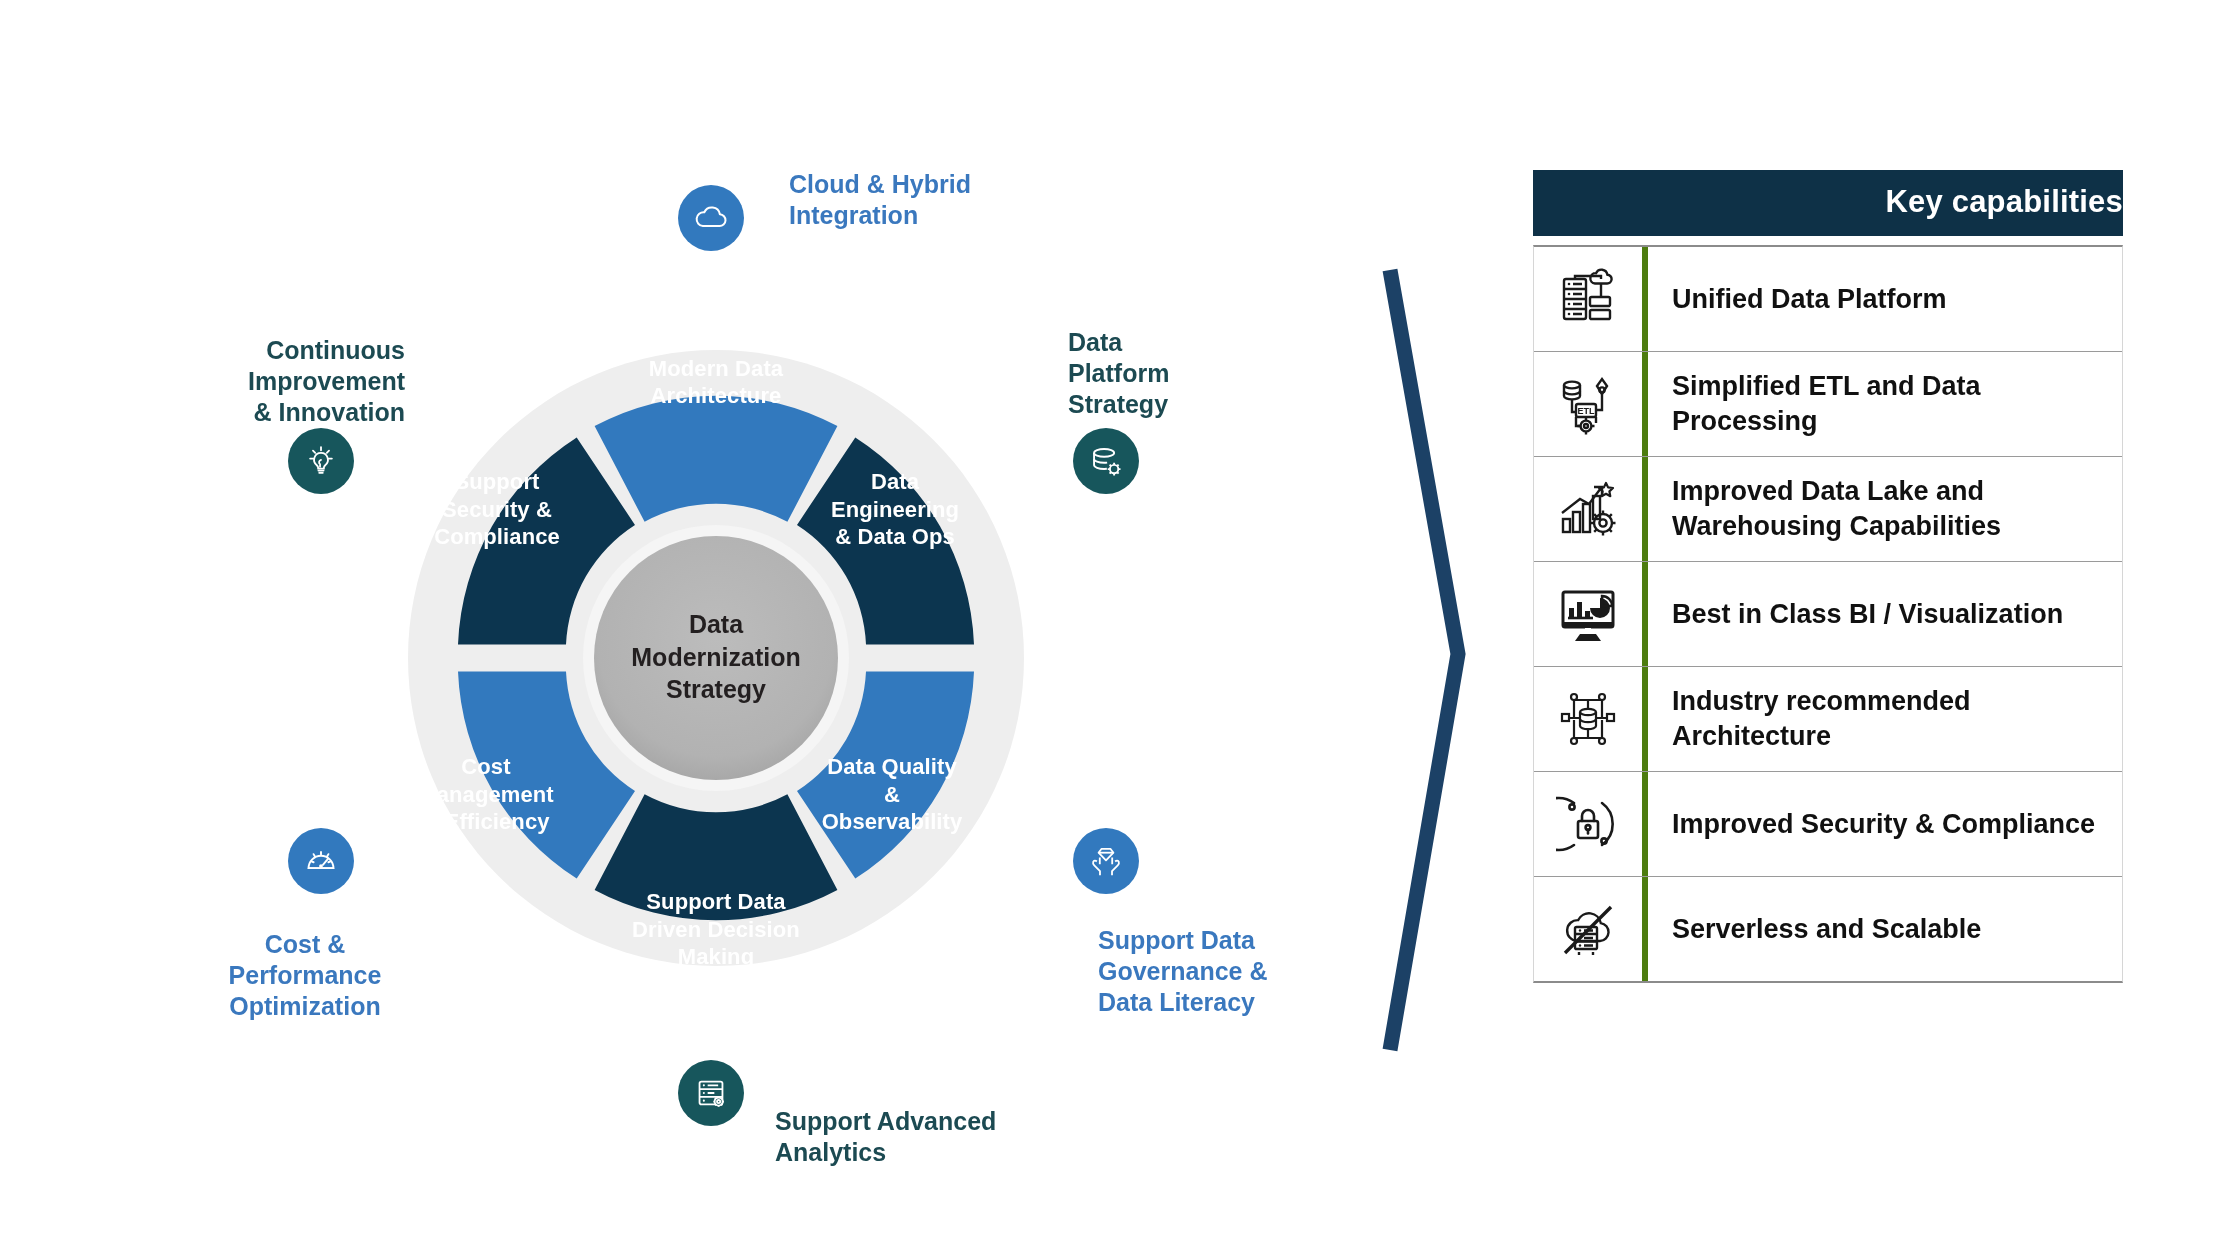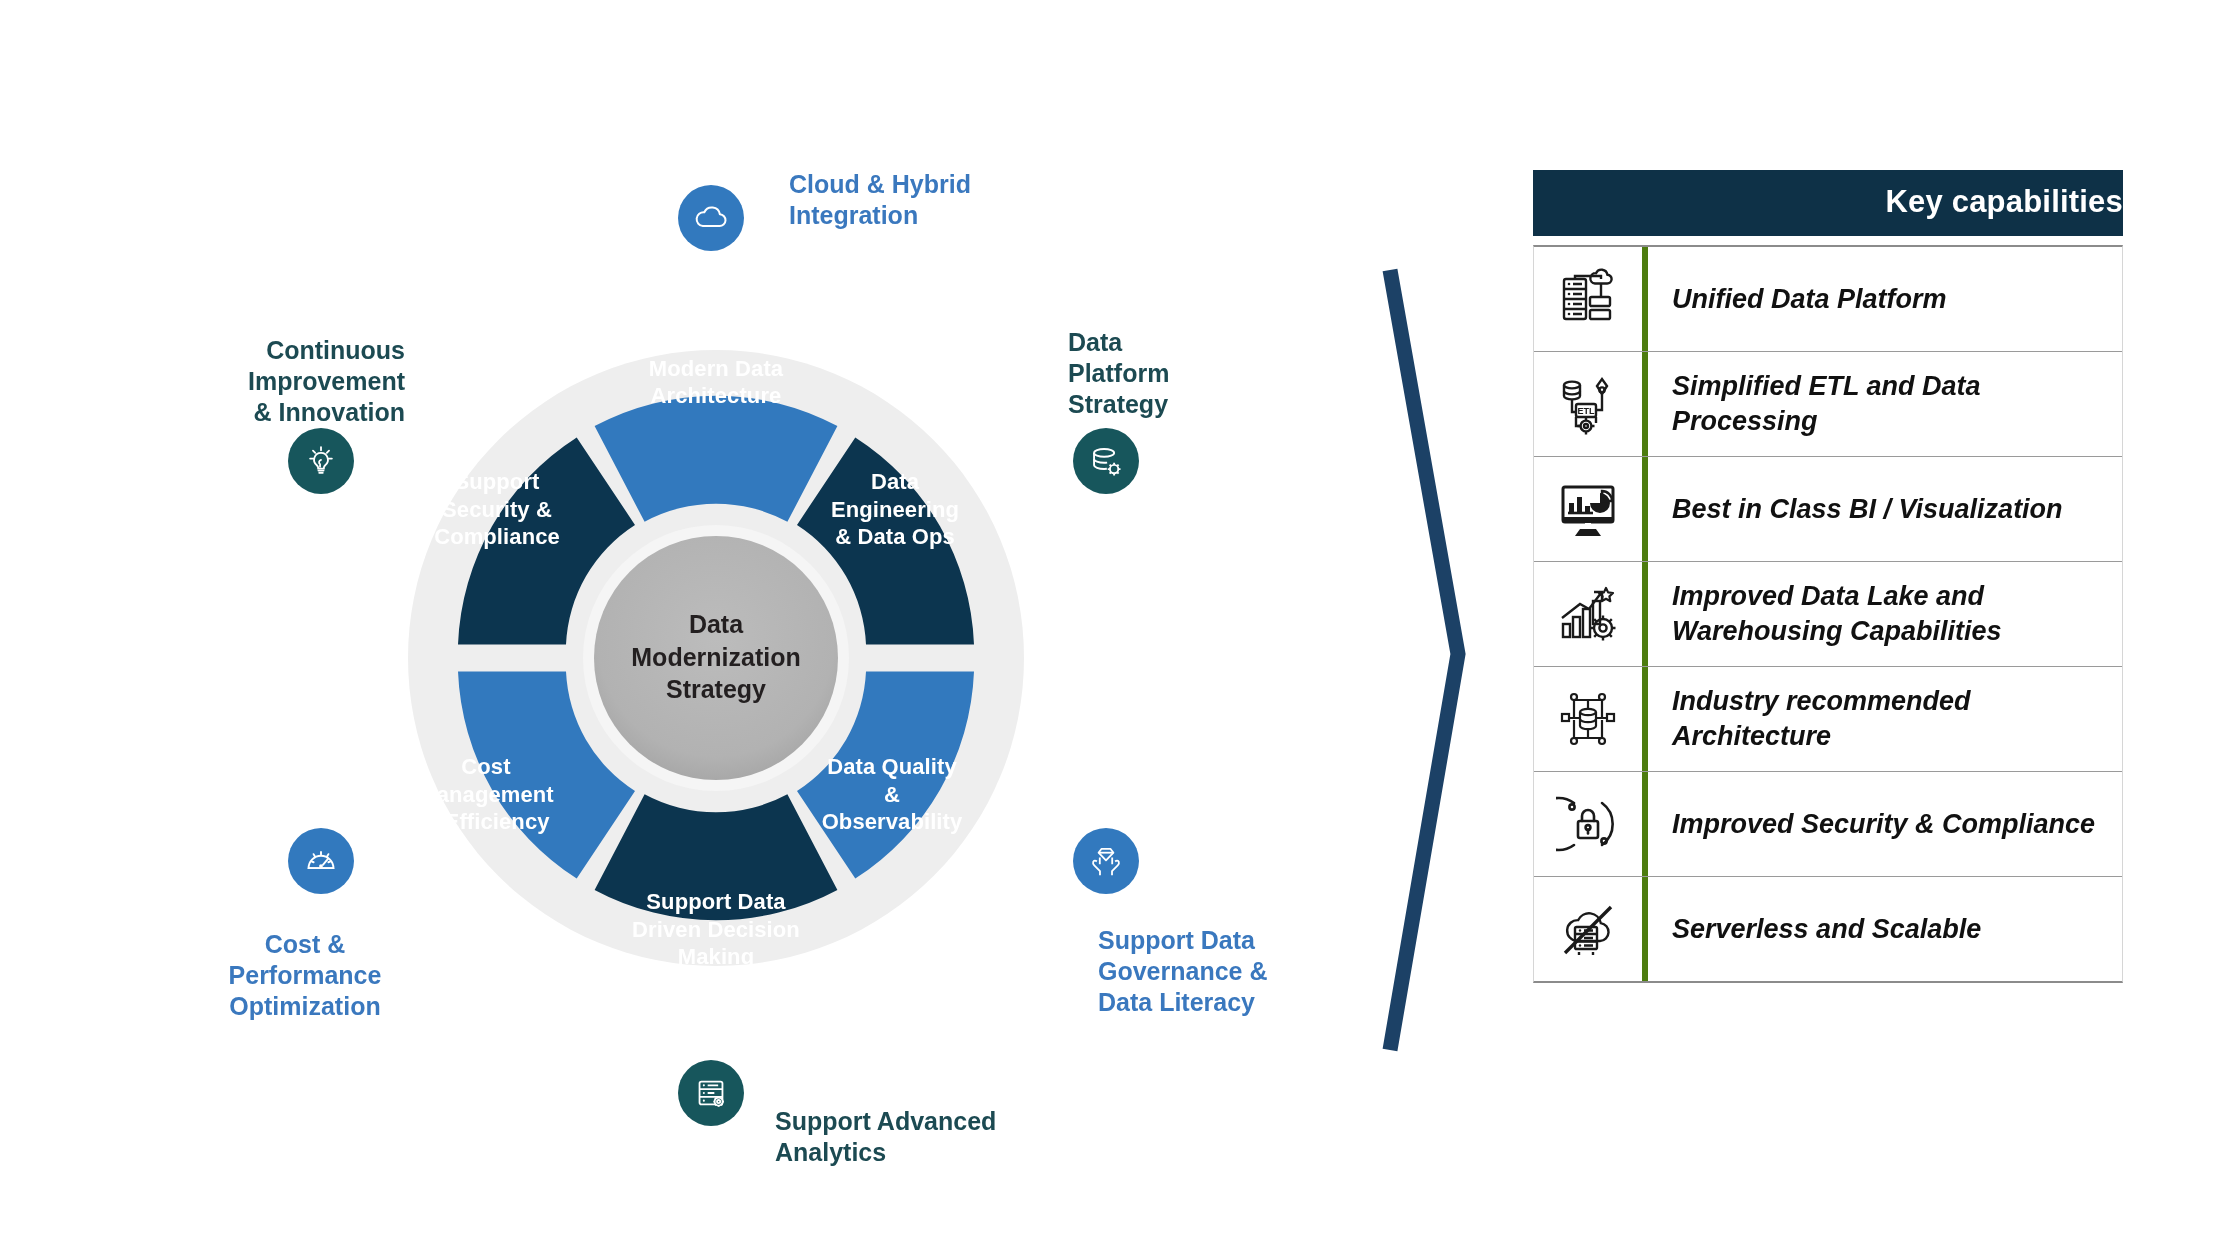--- a/index.html
+++ b/index.html
@@ -49,21 +49,21 @@
     border-left:1px solid #d6d6d6;border-right:1px solid #d6d6d6;
   }
   .cap-row{display:flex;align-items:stretch;border-bottom:1px solid #9a9a9a;}
   .cap-row:last-child{border-bottom:none;}
   .cap-icon-cell{
     width:108px;min-height:84px;display:flex;align-items:center;justify-content:center;
     border-right:6px solid #4d7c0f;flex:none;padding:10px 0;
   }
   .cap-text-cell{
     flex:1;display:flex;align-items:center;padding:10px 0 10px 24px;
-    font-size:27px;font-weight:bold;font-style:italic;color:#111111;
+    font-size:27px;font-weight:bold;color:#111111;
     line-height:1.28;font-family:"Liberation Sans",sans-serif;
   }
 </style>
 </head>
 <body>
 
 <div id="stage">
 
   <div id="wheel-area">
 
@@ -290,55 +290,55 @@
             </g>
             <text x="30" y="41.5" font-size="9" font-family="'Liberation Sans',sans-serif" font-weight="bold" text-anchor="middle" fill="#1a1a1a">ETL</text>
           </svg>
         </div>
         <div class="cap-text-cell">Simplified ETL and Data Processing</div>
       </div>
 
       <div class="cap-row">
         <div class="cap-icon-cell">
           <svg viewBox="0 0 64 64" width="64" height="64">
+            <g fill="none" stroke="#1a1a1a" stroke-width="2.4">
+              <rect x="7" y="42" width="7" height="13"></rect>
+              <rect x="17" y="35" width="7" height="20"></rect>
+              <rect x="27" y="27" width="7" height="28"></rect>
+              <rect x="37" y="19" width="7" height="23"></rect>
+              <path d="M6 36 L24 22 L33 27 L45 11"></path>
+              <path d="M38 10h8v8"></path>
+            </g>
+            <path d="M50 6l2.1 4.4 4.9.6-3.6 3.4.9 4.8-4.3-2.4-4.3 2.4.9-4.8-3.6-3.4 4.9-.6z" fill="none" stroke="#1a1a1a" stroke-width="2.2" stroke-linejoin="round"></path>
+            <g fill="none" stroke="#1a1a1a" stroke-width="2.4">
+              <circle cx="47" cy="46" r="9"></circle>
+              <circle cx="47" cy="46" r="3.6"></circle>
+              <path d="M47 33.5v4M47 54.5v4M34.5 46h4M55.5 46h4M38.2 37.2l2.8 2.8M53 52l2.8 2.8M55.8 37.2L53 40M41 52l-2.8 2.8"></path>
+            </g>
+          </svg>
+        </div>
+        <div class="cap-text-cell">Improved Data Lake and Warehousing Capabilities</div>
+      </div>
+
+      <div class="cap-row">
+        <div class="cap-icon-cell">
+          <svg viewBox="0 0 64 64" width="64" height="64">
             <rect x="7" y="10" width="50" height="35" rx="2" fill="none" stroke="#1a1a1a" stroke-width="3"></rect>
             <rect x="7" y="40" width="50" height="6" fill="#1a1a1a"></rect>
             <path d="M24 52h16l5 7H19z" fill="#1a1a1a"></path>
             <rect x="29" y="46" width="6" height="3" fill="#fff"></rect>
             <rect x="13" y="26" width="5" height="10" fill="#1a1a1a"></rect>
             <rect x="21" y="20" width="5" height="16" fill="#1a1a1a"></rect>
             <rect x="29" y="29" width="5" height="7" fill="#1a1a1a"></rect>
             <path d="M12 36h25" stroke="#1a1a1a" stroke-width="2.6"></path>
             <path d="M44 16a10 10 0 1 1-10 10h10z" fill="#1a1a1a"></path>
             <path d="M46 14v10h10a10 10 0 0 0-10-10z" fill="none" stroke="#1a1a1a" stroke-width="2.4"></path>
           </svg>
         </div>
         <div class="cap-text-cell">Best in Class BI / Visualization</div>
-      </div>
-
-      <div class="cap-row">
-        <div class="cap-icon-cell">
-          <svg viewBox="0 0 64 64" width="64" height="64">
-            <g fill="none" stroke="#1a1a1a" stroke-width="2.4">
-              <rect x="7" y="42" width="7" height="13"></rect>
-              <rect x="17" y="35" width="7" height="20"></rect>
-              <rect x="27" y="27" width="7" height="28"></rect>
-              <rect x="37" y="19" width="7" height="23"></rect>
-              <path d="M6 36 L24 22 L33 27 L45 11"></path>
-              <path d="M38 10h8v8"></path>
-            </g>
-            <path d="M50 6l2.1 4.4 4.9.6-3.6 3.4.9 4.8-4.3-2.4-4.3 2.4.9-4.8-3.6-3.4 4.9-.6z" fill="none" stroke="#1a1a1a" stroke-width="2.2" stroke-linejoin="round"></path>
-            <g fill="none" stroke="#1a1a1a" stroke-width="2.4">
-              <circle cx="47" cy="46" r="9"></circle>
-              <circle cx="47" cy="46" r="3.6"></circle>
-              <path d="M47 33.5v4M47 54.5v4M34.5 46h4M55.5 46h4M38.2 37.2l2.8 2.8M53 52l2.8 2.8M55.8 37.2L53 40M41 52l-2.8 2.8"></path>
-            </g>
-          </svg>
-        </div>
-        <div class="cap-text-cell">Improved Data Lake and Warehousing Capabilities</div>
       </div>
 
       <div class="cap-row">
         <div class="cap-icon-cell">
           <svg viewBox="0 0 64 64" width="64" height="64">
             <g fill="none" stroke="#1a1a1a" stroke-width="2.2">
               <ellipse cx="32" cy="25" rx="8" ry="3.2"></ellipse>
               <path d="M24 25v14c0 1.8 3.6 3.2 8 3.2s8-1.4 8-3.2V25"></path>
               <path d="M24 32c0 1.8 3.6 3.2 8 3.2s8-1.4 8-3.2"></path>
               <path d="M32 21V13M32 42.5v8.5"></path>

